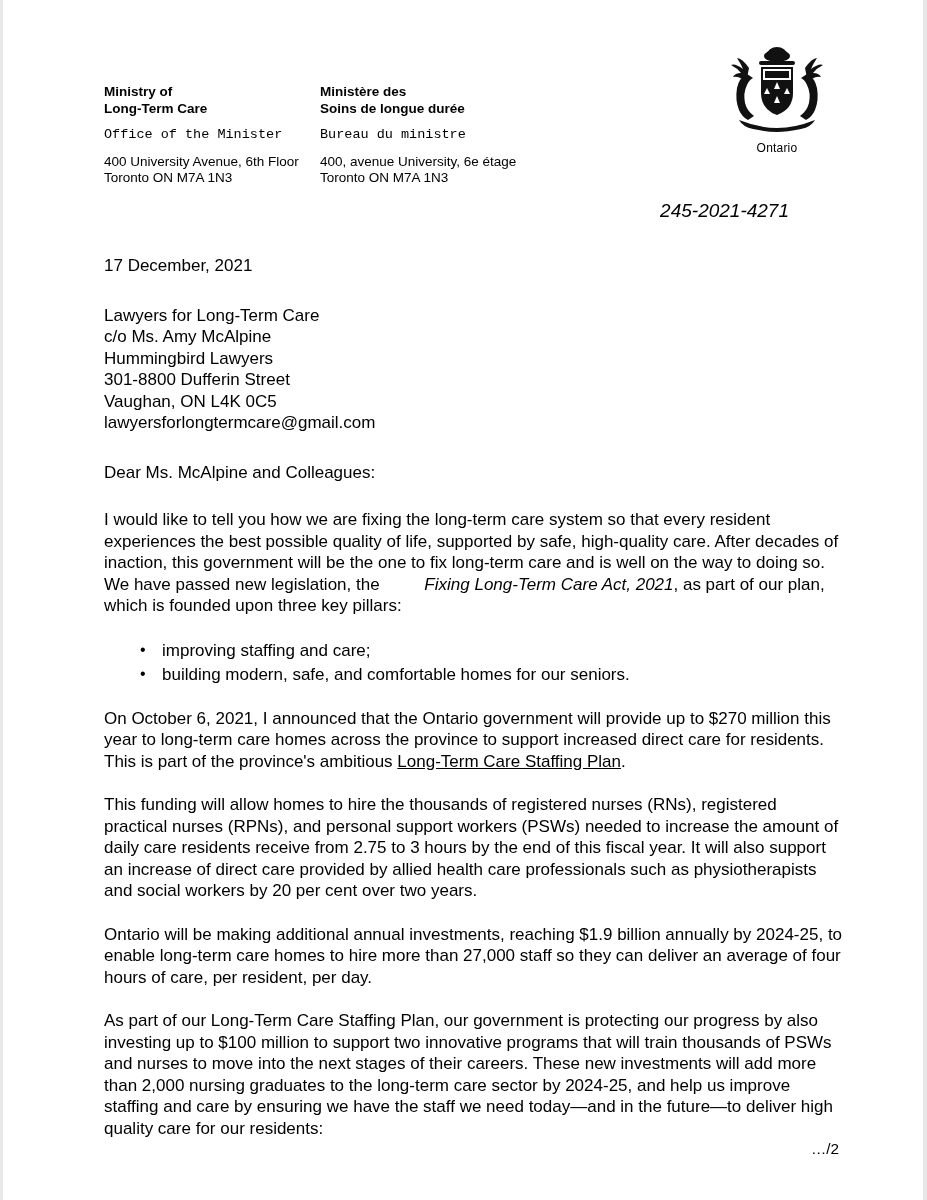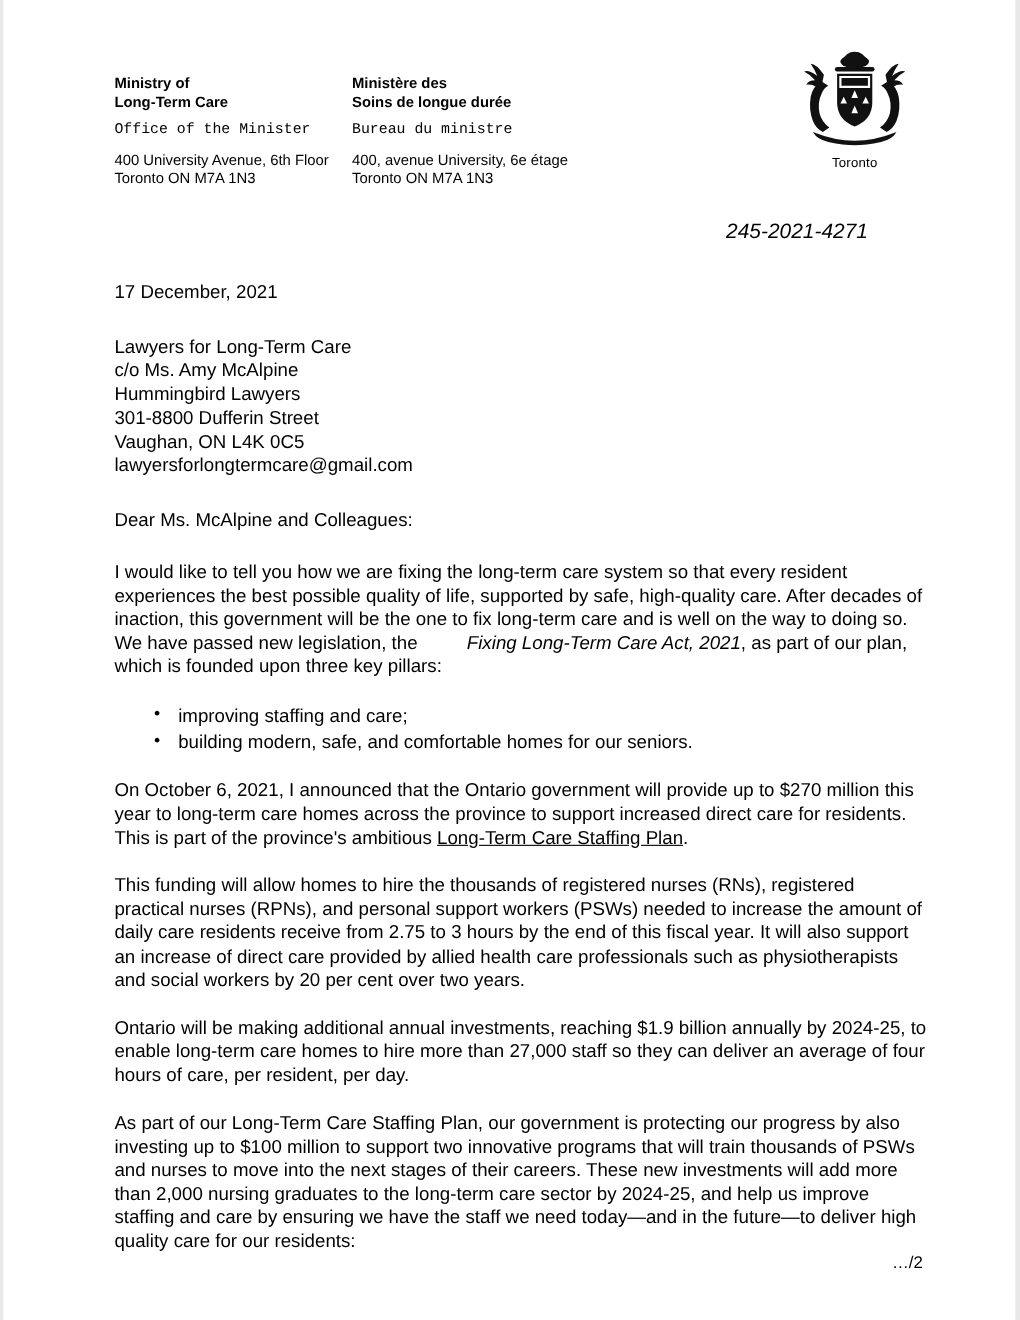--- a/index.html
+++ b/index.html
@@ -27,21 +27,21 @@
 
   .letterhead {
     position: absolute;
     top: 68px;
     left: 104px;
     right: 90px;
     height: 110px;
   }
   .lh-col {
     position: absolute;
-    top: 0;
+    top: 16px;
     font-size: 13.5px;
     line-height: 16.5px;
   }
   .lh-col.en { left: 0; width: 210px; }
   .lh-col.fr { left: 216px; width: 230px; }
   .lh-title {
     font-weight: bold;
     font-size: 13.5px;
     line-height: 16.5px;
     margin-bottom: 10px;
@@ -168,21 +168,21 @@
 
         <path d="M24 24 q-7 -10 -12 -10 q4 6 6 11 q-8 -6 -12 -4 q6 3 10 8 q-6 0 -8 4 q5 -1 9 2 l4 4 z"></path>
         <path d="M22 30 q-8 4 -10 14 q-2 12 2 22 q3 7 9 10 l6 -4 q-7 -5 -9 -13 q-2 -10 2 -18 q2 -5 6 -7 z"></path>
 
         <path d="M80 24 q7 -10 12 -10 q-4 6 -6 11 q8 -6 12 -4 q-6 3 -10 8 q6 0 8 4 q-5 -1 -9 2 l-4 4 z"></path>
         <path d="M82 30 q8 4 10 14 q2 12 -2 22 q-3 7 -9 10 l-6 -4 q7 -5 9 -13 q2 -10 -2 -18 q-2 -5 -6 -7 z"></path>
 
         <path d="M14 76 q20 8 38 8 q18 0 38 -8 q-4 7 -14 9 q-14 3 -24 3 q-10 0 -24 -3 q-10 -2 -14 -9z"></path>
       </g>
     </svg>
-    <div class="crest-label">Toronto</div>
+    <div class="crest-label">Ontario</div>
   </div>
 
   <div class="file-number">245-2021-4271</div>
 
   <div class="body-wrap">
 
     <div class="date">17 December, 2021</div>
 
     <div class="addressee">
       <div>Lawyers for Long-Term Care</div>

